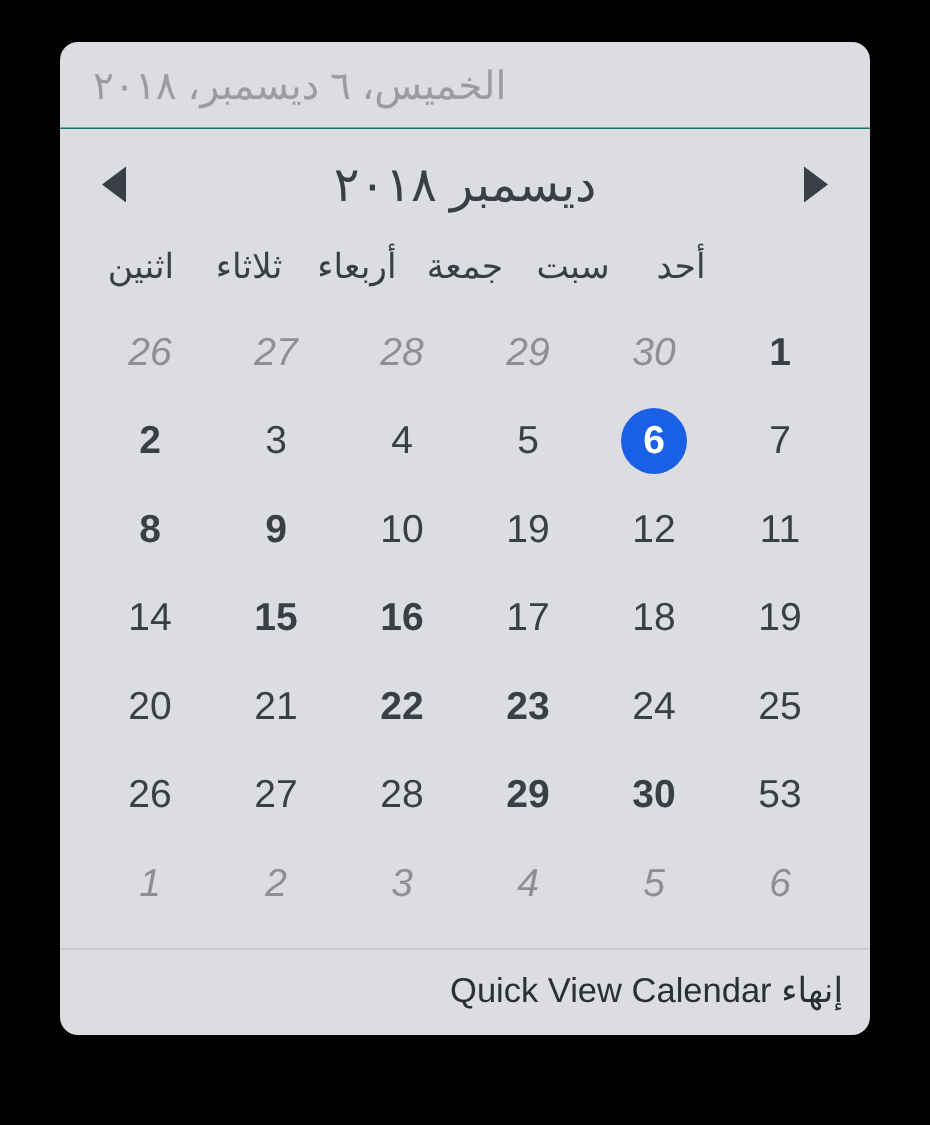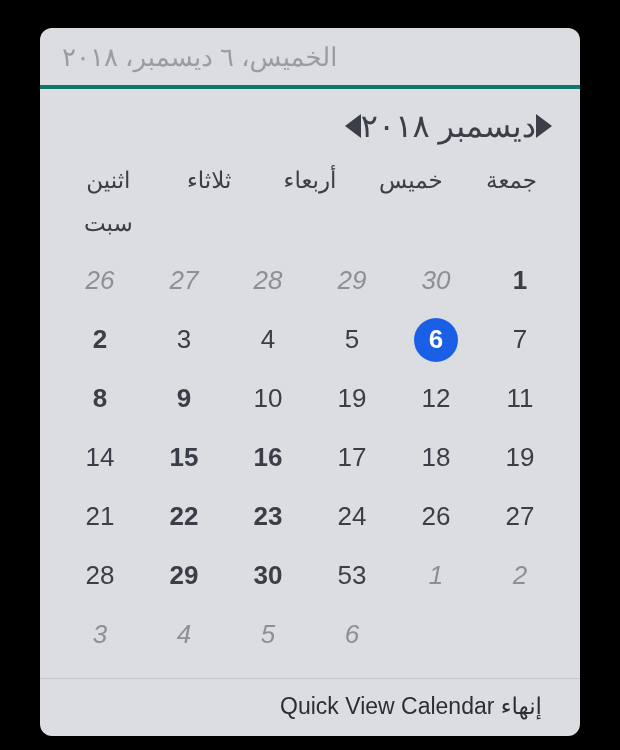--- a/index.html
+++ b/index.html
@@ -19,33 +19,33 @@
     }
     .widget {
       width: 540px;
       background: #dbdde0;
       border-radius: 12px;
       box-shadow: 0 8px 24px rgba(0,0,0,0.4);
       overflow: hidden;
     }
     .header {
       padding: 14px 22px 12px;
-      border-bottom: 4px solid #0f766e;
+      border-bottom: 1px solid #0f766e;
     }
     .header-date {
       color: #9a9ca0;
       font-size: 26px;
       font-weight: 400;
       text-align: left;
       direction: rtl;
     }
     .month-nav {
       display: flex;
       align-items: center;
-      justify-content: flex-end;
+      justify-content: space-between;
       padding: 18px 28px 8px 28px;
     }
     .nav-arrow {
       width: 0;
       height: 0;
       cursor: pointer;
     }
     .arrow-left {
       border-top: 12px solid transparent;
       border-bottom: 12px solid transparent;
@@ -60,21 +60,21 @@
       color: #3a3e46;
       font-size: 32px;
       font-weight: 400;
       direction: rtl;
     }
     .calendar-grid {
       padding: 6px 18px 16px 18px;
     }
     .weekdays {
       display: grid;
-      grid-template-columns: repeat(5, 1fr);
+      grid-template-columns: repeat(7, 1fr);
       margin-bottom: 8px;
     }
     .weekday {
       text-align: center;
       color: #3a3e46;
       font-size: 23px;
       font-weight: 400;
       padding: 8px 0;
       direction: rtl;
     }
@@ -114,21 +114,21 @@
       top: 50%;
       transform: translate(-50%, -50%);
       z-index: 0;
     }
     .day.today span {
       position: relative;
       z-index: 1;
     }
     .footer {
       border-top: 1px solid #c4c6ca;
-      padding: 14px 38px 16px;
+      padding: 14px 18px 16px;
     }
     .footer-text {
       color: #2b2e35;
       font-size: 23px;
       font-weight: 400;
       direction: rtl;
       text-align: right;
     }
   </style>
 </head>
@@ -143,23 +143,23 @@
     <div class="nav-arrow arrow-left"></div>
     <div class="month-title">ديسمبر ٢٠١٨</div>
     <div class="nav-arrow arrow-right"></div>
   </div>
 
   <div class="calendar-grid">
     <div class="weekdays">
       <div class="weekday">اثنين</div>
       <div class="weekday">ثلاثاء</div>
       <div class="weekday">أربعاء</div>
-      <div class="weekday">خميس</div>
       <div class="weekday">جمعة</div>
       <div class="weekday">سبت</div>
+      <div class="weekday">أحد</div>
     </div>
     <div class="days" id="days-container">
         <div class="day other-month"><span>26</span></div>
         <div class="day other-month"><span>27</span></div>
         <div class="day other-month"><span>28</span></div>
         <div class="day other-month"><span>29</span></div>
         <div class="day other-month"><span>30</span></div>
         <div class="day weekend"><span>1</span></div>
         <div class="day weekend"><span>2</span></div>
         <div class="day"><span>3</span></div>
@@ -172,24 +172,26 @@
         <div class="day"><span>10</span></div>
         <div class="day"><span>19</span></div>
         <div class="day"><span>12</span></div>
         <div class="day"><span>11</span></div>
         <div class="day"><span>14</span></div>
         <div class="day weekend"><span>15</span></div>
         <div class="day weekend"><span>16</span></div>
         <div class="day"><span>17</span></div>
         <div class="day"><span>18</span></div>
         <div class="day"><span>19</span></div>
+        <div class="day"><span>20</span></div>
         <div class="day"><span>21</span></div>
         <div class="day weekend"><span>22</span></div>
         <div class="day weekend"><span>23</span></div>
         <div class="day"><span>24</span></div>
+        <div class="day"><span>25</span></div>
         <div class="day"><span>26</span></div>
         <div class="day"><span>27</span></div>
         <div class="day"><span>28</span></div>
         <div class="day weekend"><span>29</span></div>
         <div class="day weekend"><span>30</span></div>
         <div class="day"><span>53</span></div>
         <div class="day other-month"><span>1</span></div>
         <div class="day other-month"><span>2</span></div>
         <div class="day other-month"><span>3</span></div>
         <div class="day other-month"><span>4</span></div>

